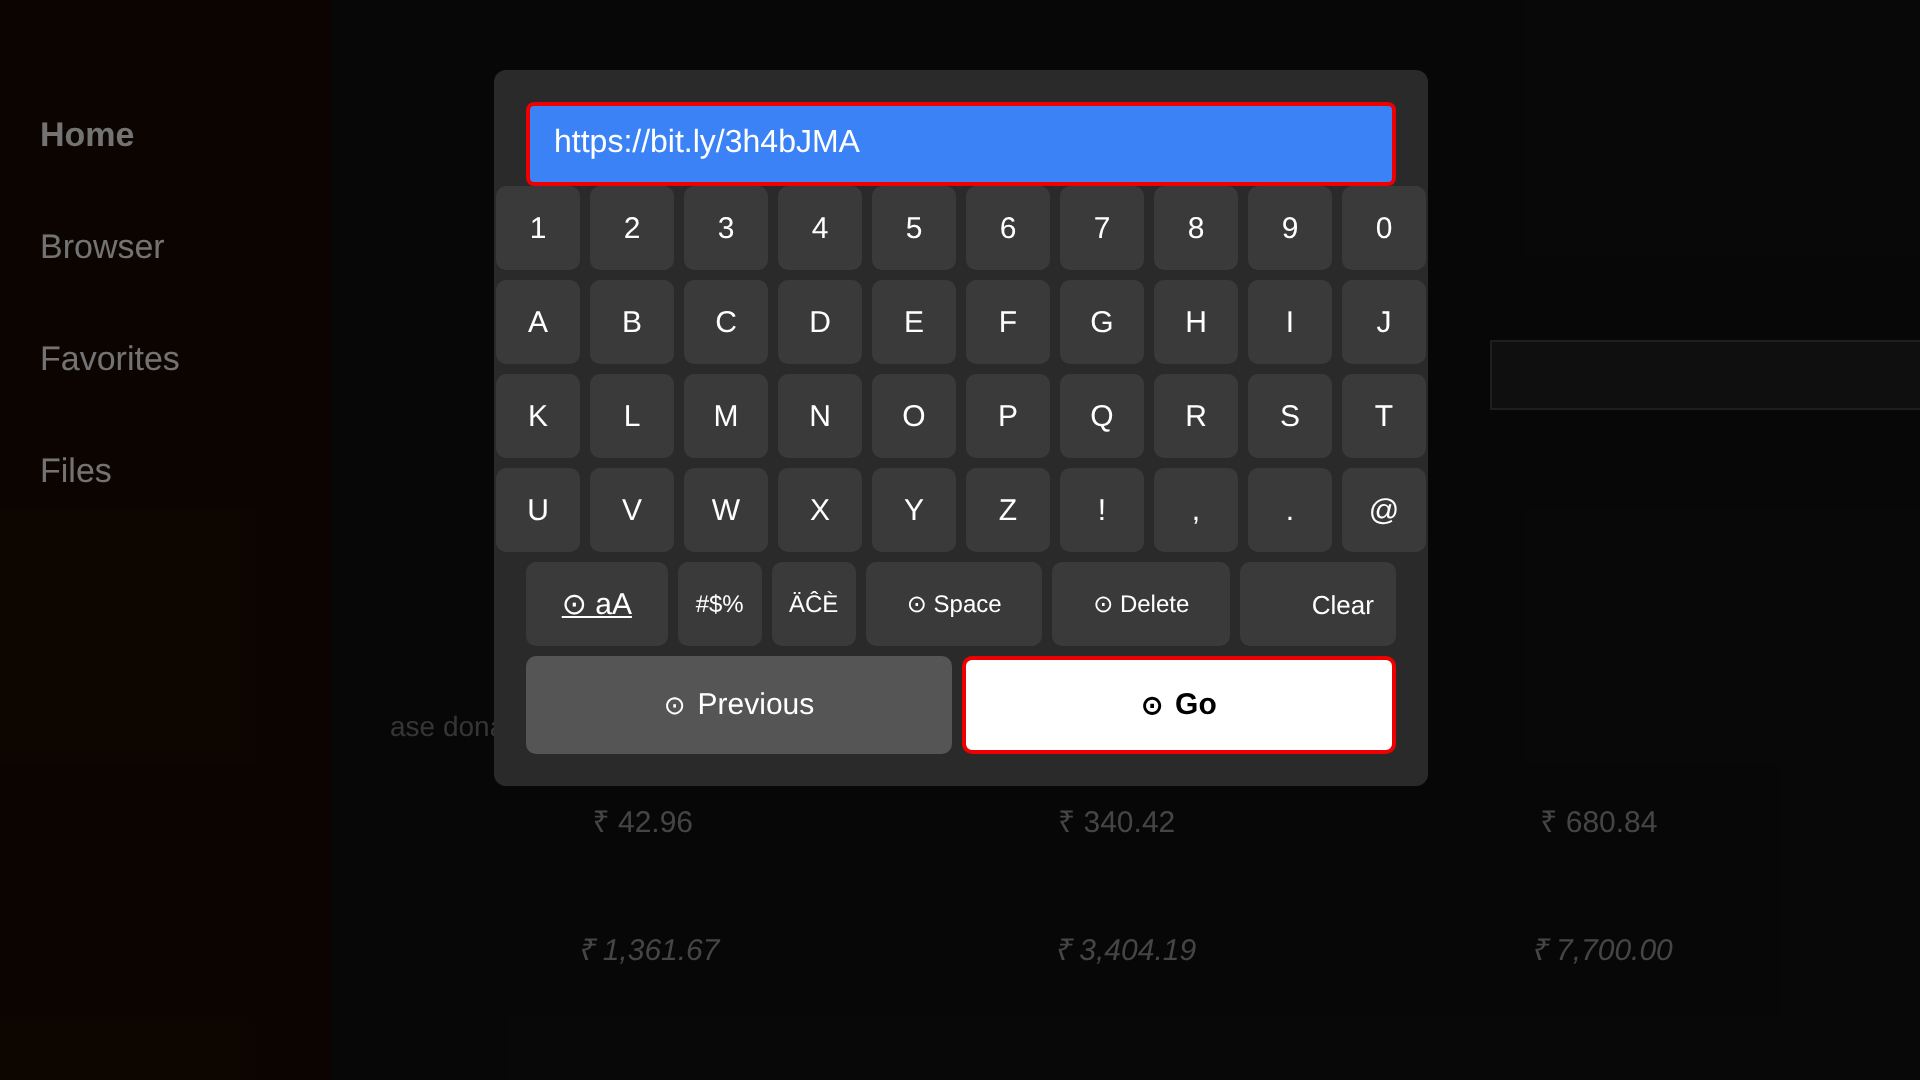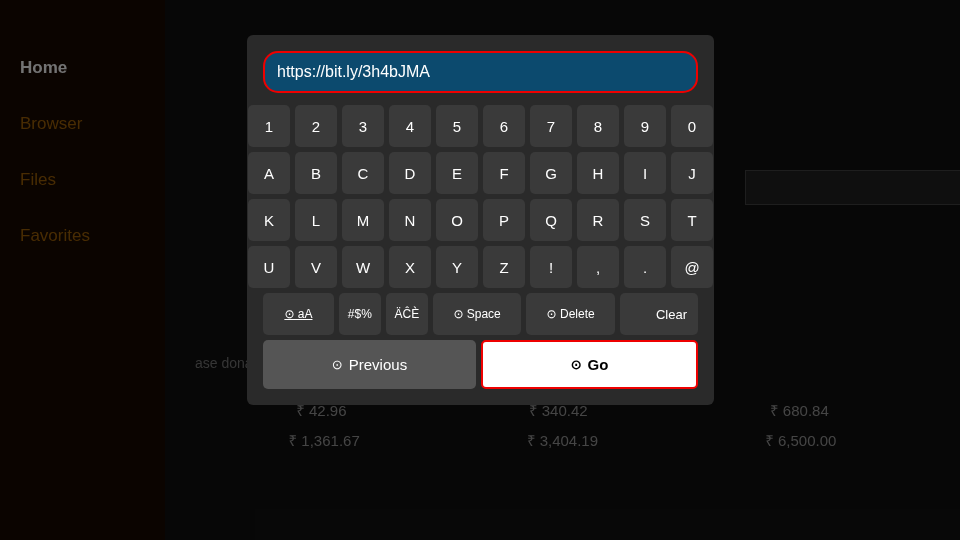--- a/index.html
+++ b/index.html
@@ -17,21 +17,21 @@
       position: absolute;
       left: 0; top: 0;
       width: 165px;
       height: 503px;
       background: #1a0a00;
       display: flex;
       flex-direction: column;
       padding-top: 40px;
     }
     .sidebar-item {
-      color: #a16207;
+      color: #ffffff;
       font-size: 17px;
       padding: 18px 20px;
       cursor: pointer;
     }
     .sidebar-item.active {
       color: #fff;
       font-weight: bold;
     }
 
     
@@ -69,23 +69,22 @@
       width: 467px;
       background: #2a2a2a;
       border-radius: 6px;
       padding: 16px;
       z-index: 10;
     }
 
     
     .url-input-wrap {
       border: 2px solid #e00;
-      border-radius: 15px;
-      background: #0c4a6e;
-      margin-bottom: 12px;
+      border-radius: 4px;
+      background: #3b82f6;
     }
     .url-input {
       width: 100%;
       background: transparent;
       border: none;
       color: #fff;
       font-size: 16px;
       padding: 10px 12px;
       outline: none;
     }
@@ -175,44 +174,44 @@
 <body>
 
 <div class="sidebar">
   <div class="sidebar-item active">
     <span>Home</span>
   </div>
   <div class="sidebar-item">
     <span>Browser</span>
   </div>
   <div class="sidebar-item">
+    <span>Favorites</span>
+  </div>
+  <div class="sidebar-item">
     <span>Files</span>
-  </div>
-  <div class="sidebar-item">
-    <span>Favorites</span>
   </div>
 </div>
 
 <div class="main-content">
   <div class="bg-input"></div>
   <div style="position:absolute; top:355px; left:30px; color:#777; font-size:14px;">
     <span>ase donation buttons:</span>
   </div>
   <div style="position:absolute; top:390px; left:0; right:0;">
     <div class="price-row">
       <span>₹ 42.96</span>
       <span>₹ 340.42</span>
       <span>₹ 680.84</span>
     </div>
   </div>
-  <div style="position:absolute; top:420px; left:0; right:0;">
+  <div style="position:absolute; top:454px; left:0; right:0;font-style:italic;">
     <div class="price-row">
       <span>₹ 1,361.67</span>
       <span>₹ 3,404.19</span>
-      <span>₹ 6,500.00</span>
+      <span>₹ 7,700.00</span>
     </div>
   </div>
 </div>
 
 <div class="overlay"></div>
 
 <div class="dialog">
 
   <div class="url-input-wrap">
     <input class="url-input" type="text" value="https://bit.ly/3h4bJMA" style="">
@@ -266,21 +265,21 @@
       <button class="kb-key">X</button>
       <button class="kb-key">Y</button>
       <button class="kb-key">Z</button>
       <button class="kb-key">!</button>
       <button class="kb-key">,</button>
       <button class="kb-key">.</button>
       <button class="kb-key">@</button>
     </div>
 
     <div class="kb-row">
-      <button class="kb-key wide" style="font-size:12px;text-decoration:underline;">⊙ aA</button>
+      <button class="kb-key wide" style="font-size:15px;text-decoration:underline;">⊙ aA</button>
       <button class="kb-key" style="font-size:12px;">#$%</button>
       <button class="kb-key" style="font-size:12px;text-align:center;">ÄĈÈ</button>
       <button class="kb-key wider" style="font-size:12px;">⊙ Space</button>
       <button class="kb-key wider" style="font-size:12px;">⊙ Delete</button>
       <button class="kb-key clear-key" style="font-size:13px;">Clear</button>
     </div>
   </div>
 
   <div class="bottom-row">
     <button class="btn-previous">

